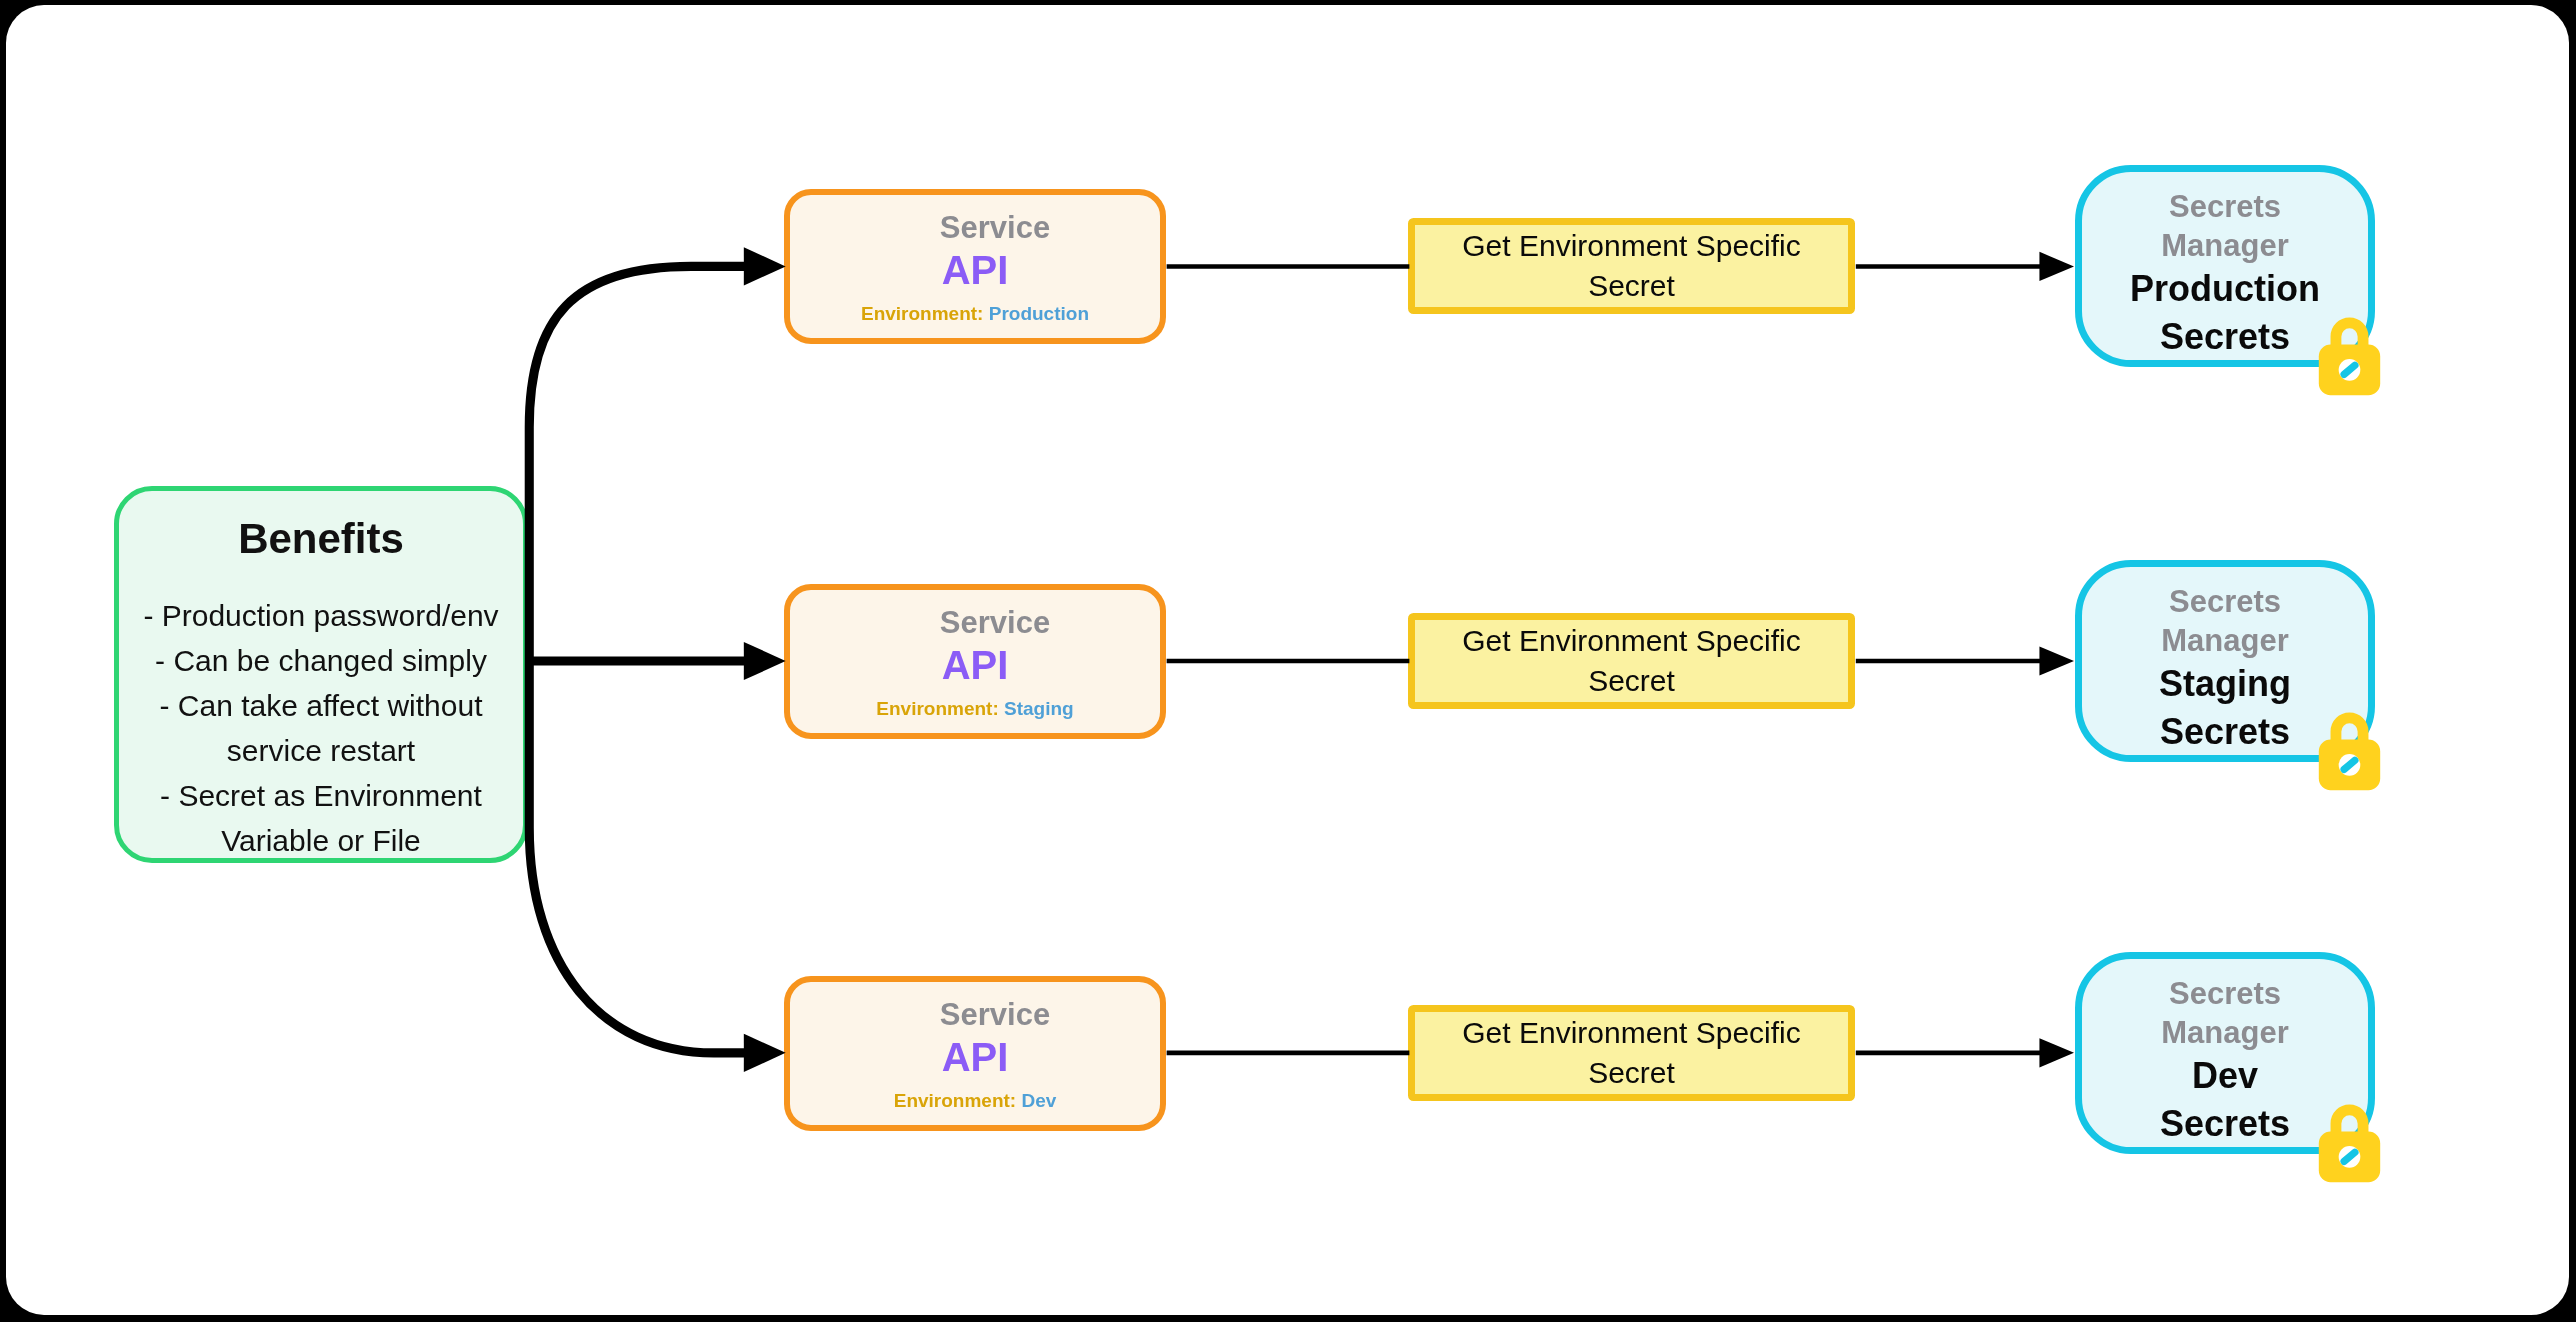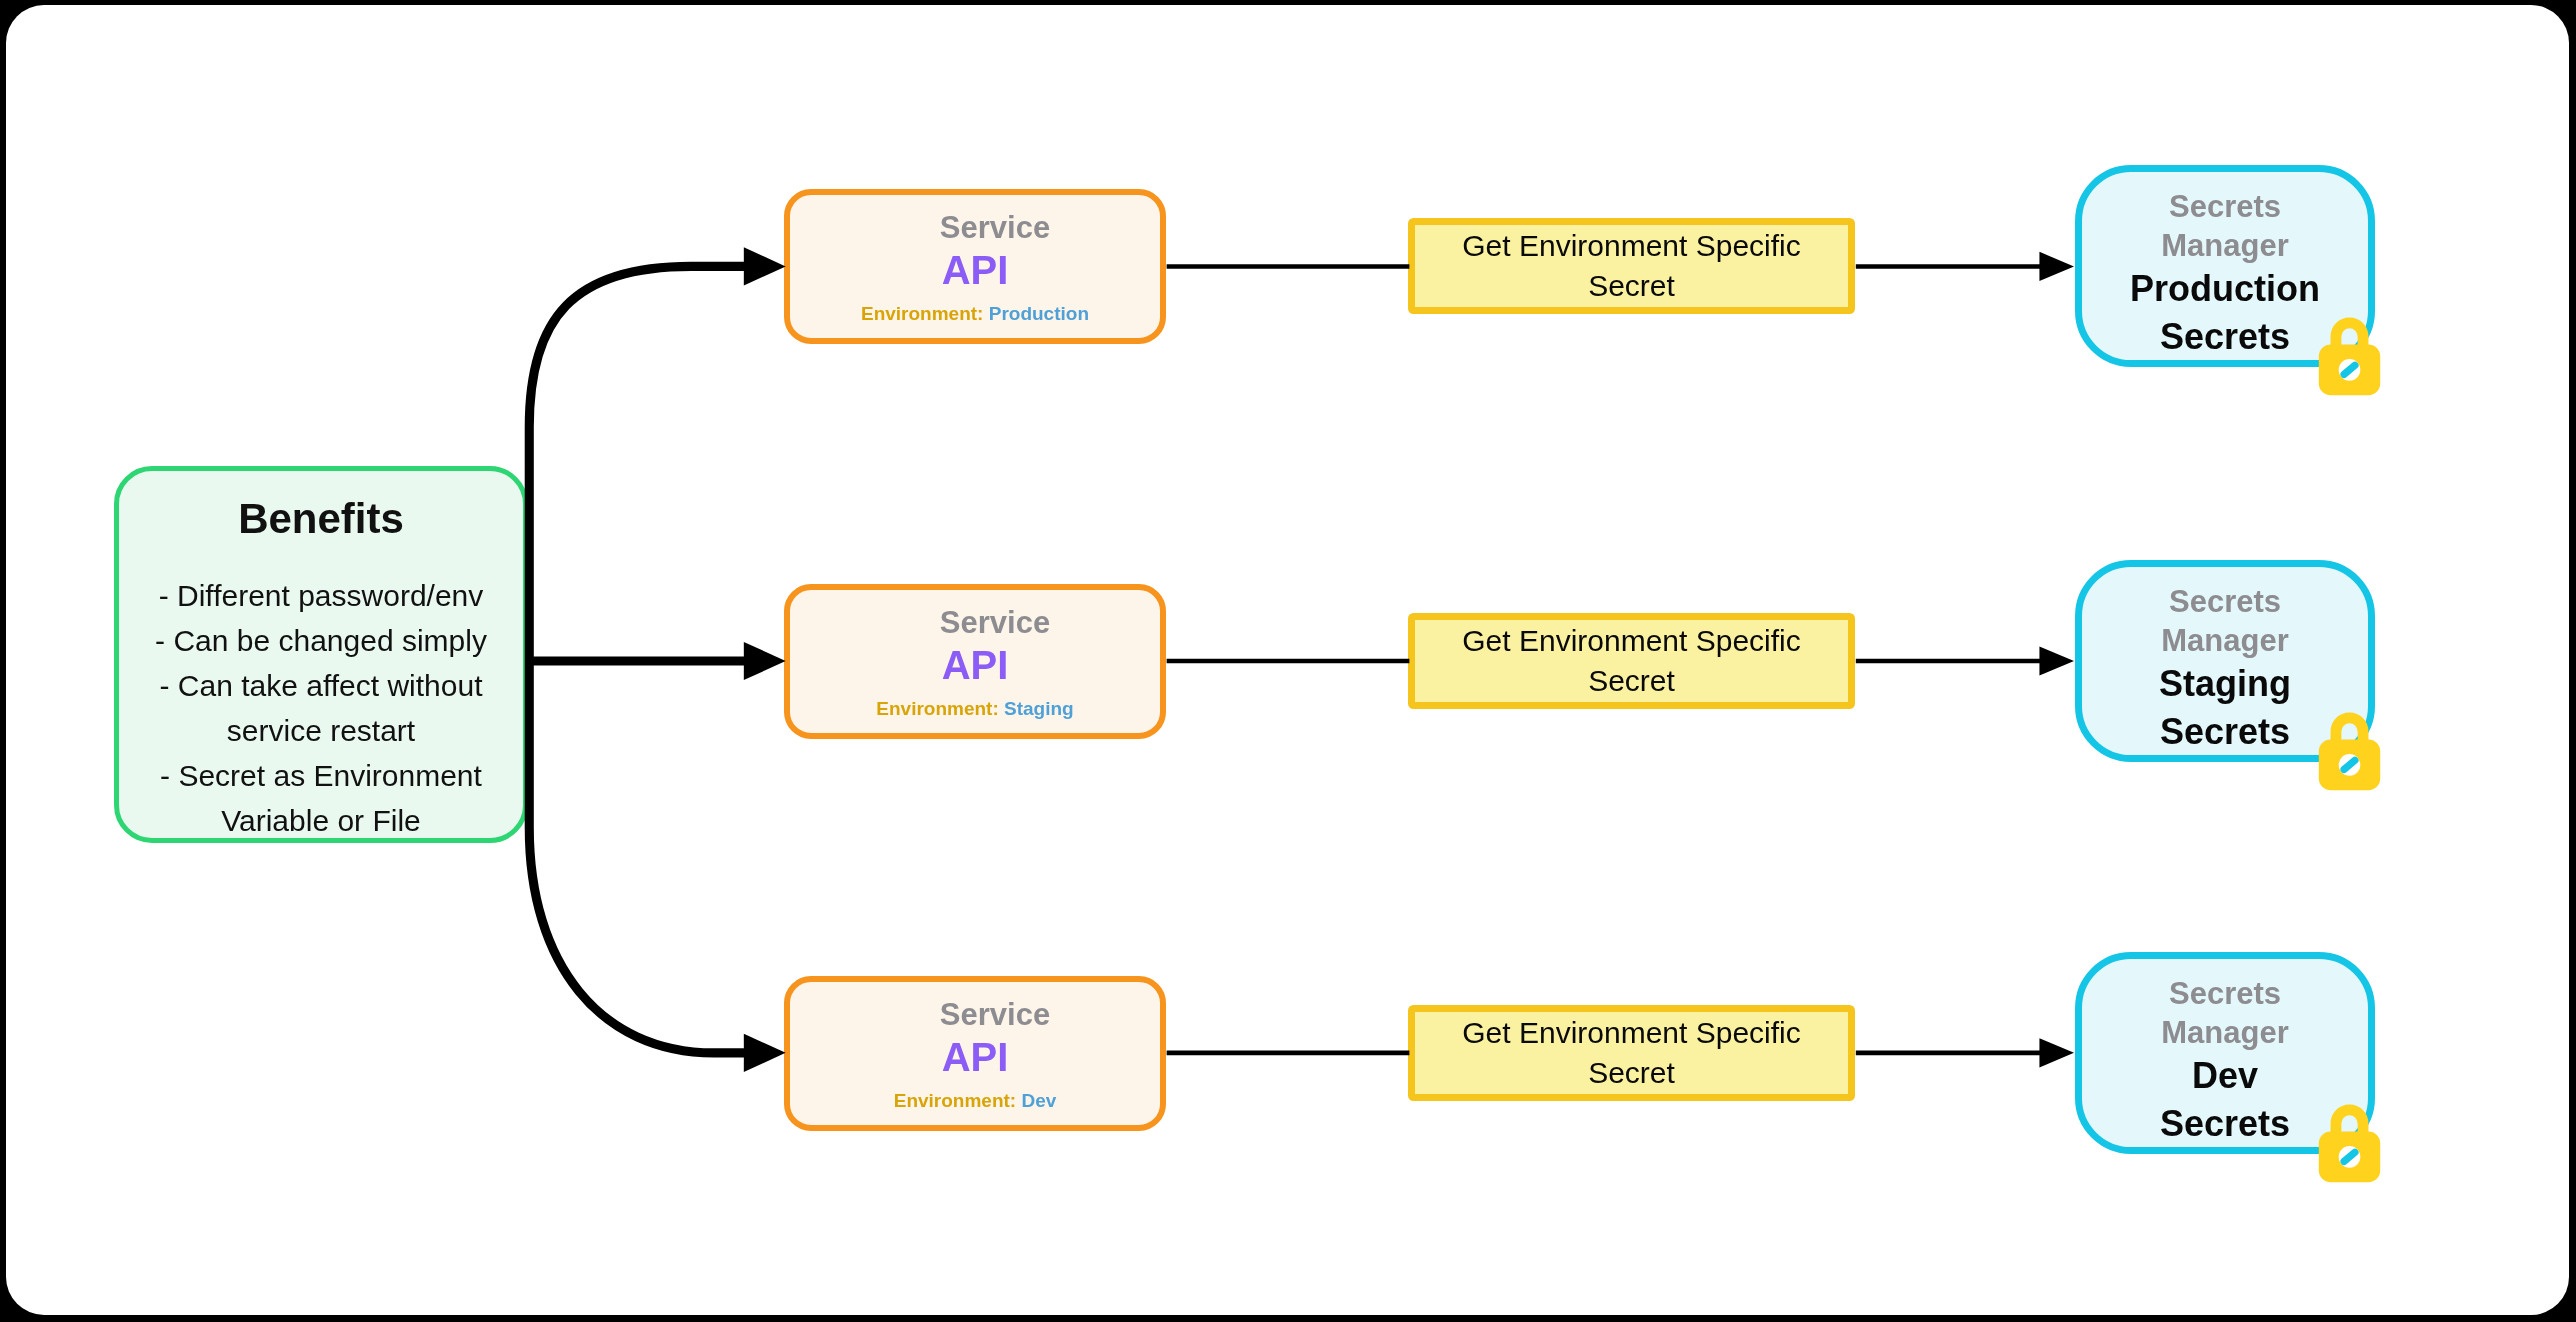--- a/index.html
+++ b/index.html
@@ -10,21 +10,21 @@
     font-family:"Liberation Sans","DejaVu Sans",sans-serif;
     overflow:hidden;
   }
   .surface{
     position:absolute;left:6.4px;top:4.5px;width:2563px;height:1310px;
     background:#ffffff;border-radius:38px;z-index:1;
   }
   .box{position:absolute;box-sizing:border-box;text-align:center;}
   
   .benefits{
-    left:114px;top:466px;width:414px;height:377px;
+    left:114px;top:486px;width:414px;height:377px;
     background:#e9f9f0;border:5.5px solid #2ed573;border-radius:38px;
     z-index:3;color:#111;
   }
   .benefits-title{font-size:42px;font-weight:bold;line-height:56px;padding-top:20px;}
   .benefits-list{margin-top:25.5px;font-size:30px;line-height:45px;}
   
   .service{
     left:784px;width:382px;height:155px;
     background:#fdf5e9;border:6.4px solid #f7941d;border-radius:27px;
     z-index:4;
@@ -80,21 +80,21 @@
     <polygon points="2281,293 2243,277 2243,309" fill="#000"></polygon>
     <line x1="2041" y1="727" x2="2246" y2="727" stroke="#000" stroke-width="5"></line>
     <polygon points="2281,727 2243,711 2243,743" fill="#000"></polygon>
     <line x1="2041" y1="1158" x2="2246" y2="1158" stroke="#000" stroke-width="5"></line>
     <polygon points="2281,1158 2243,1142 2243,1174" fill="#000"></polygon>
   </svg>
 
   <div class="box benefits">
     <div class="benefits-title">Benefits</div>
     <div class="benefits-list">
-      <div>- Different password/env</div>
+      <div>- Production password/env</div>
       <div>- Can be changed simply</div>
       <div>- Can take affect without service restart</div>
       <div>- Secret as Environment Variable or File</div>
     </div>
   </div>
 
   <div class="box service r1">
     <div class="svc-title">Service</div>
     <div class="svc-name">API</div>
     <div class="svc-env">

